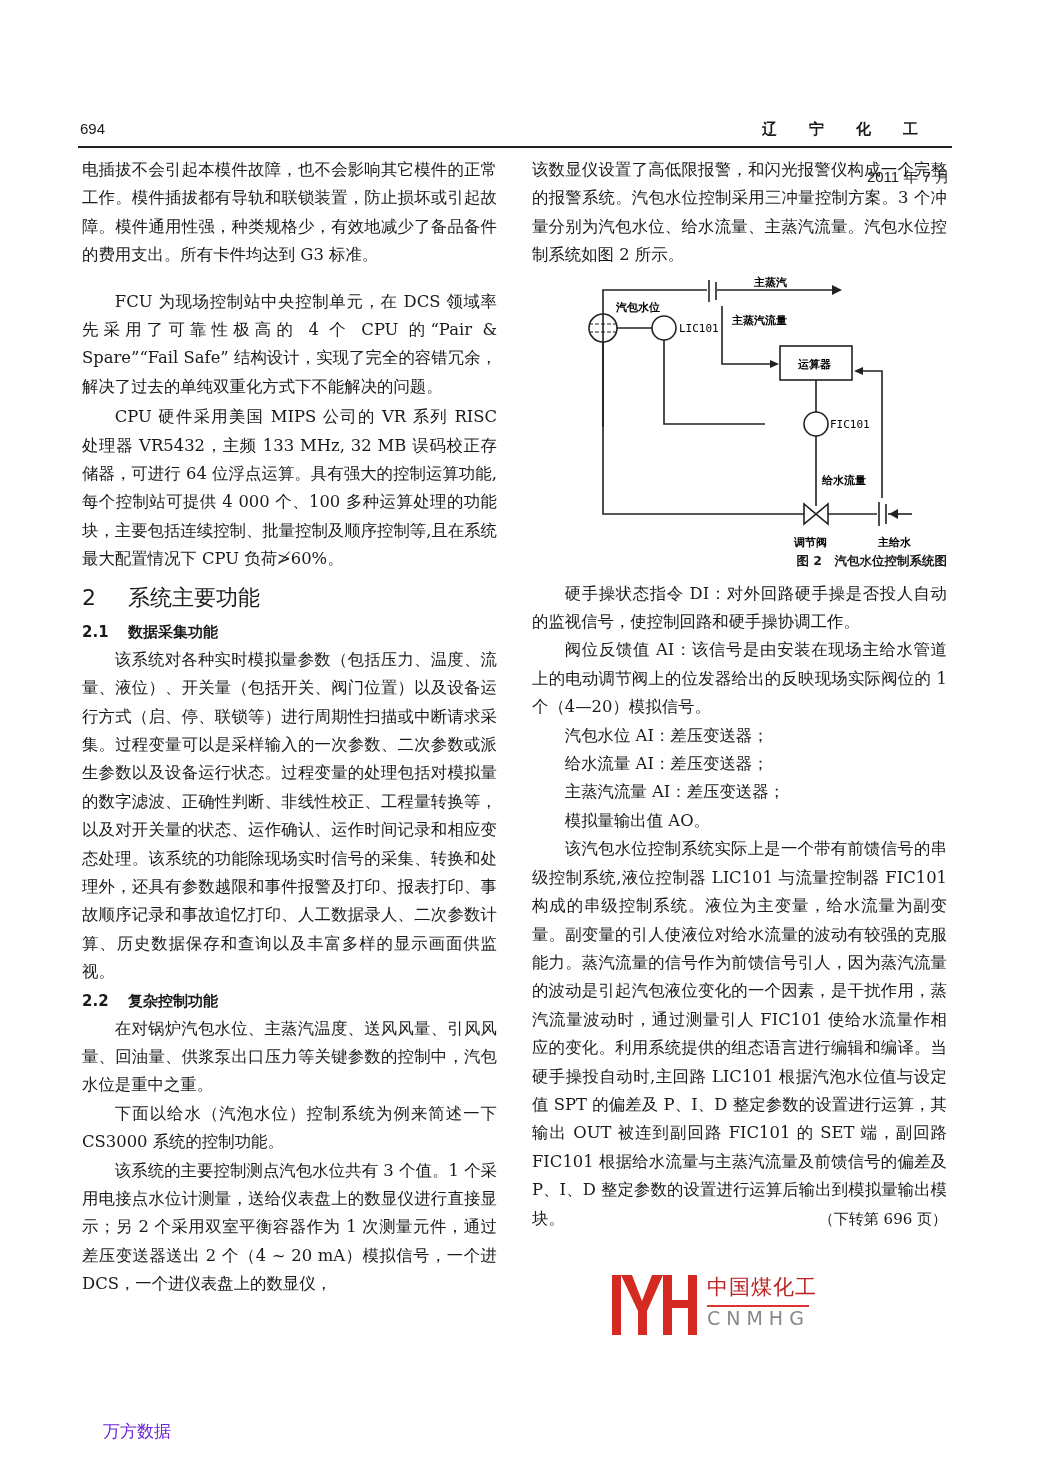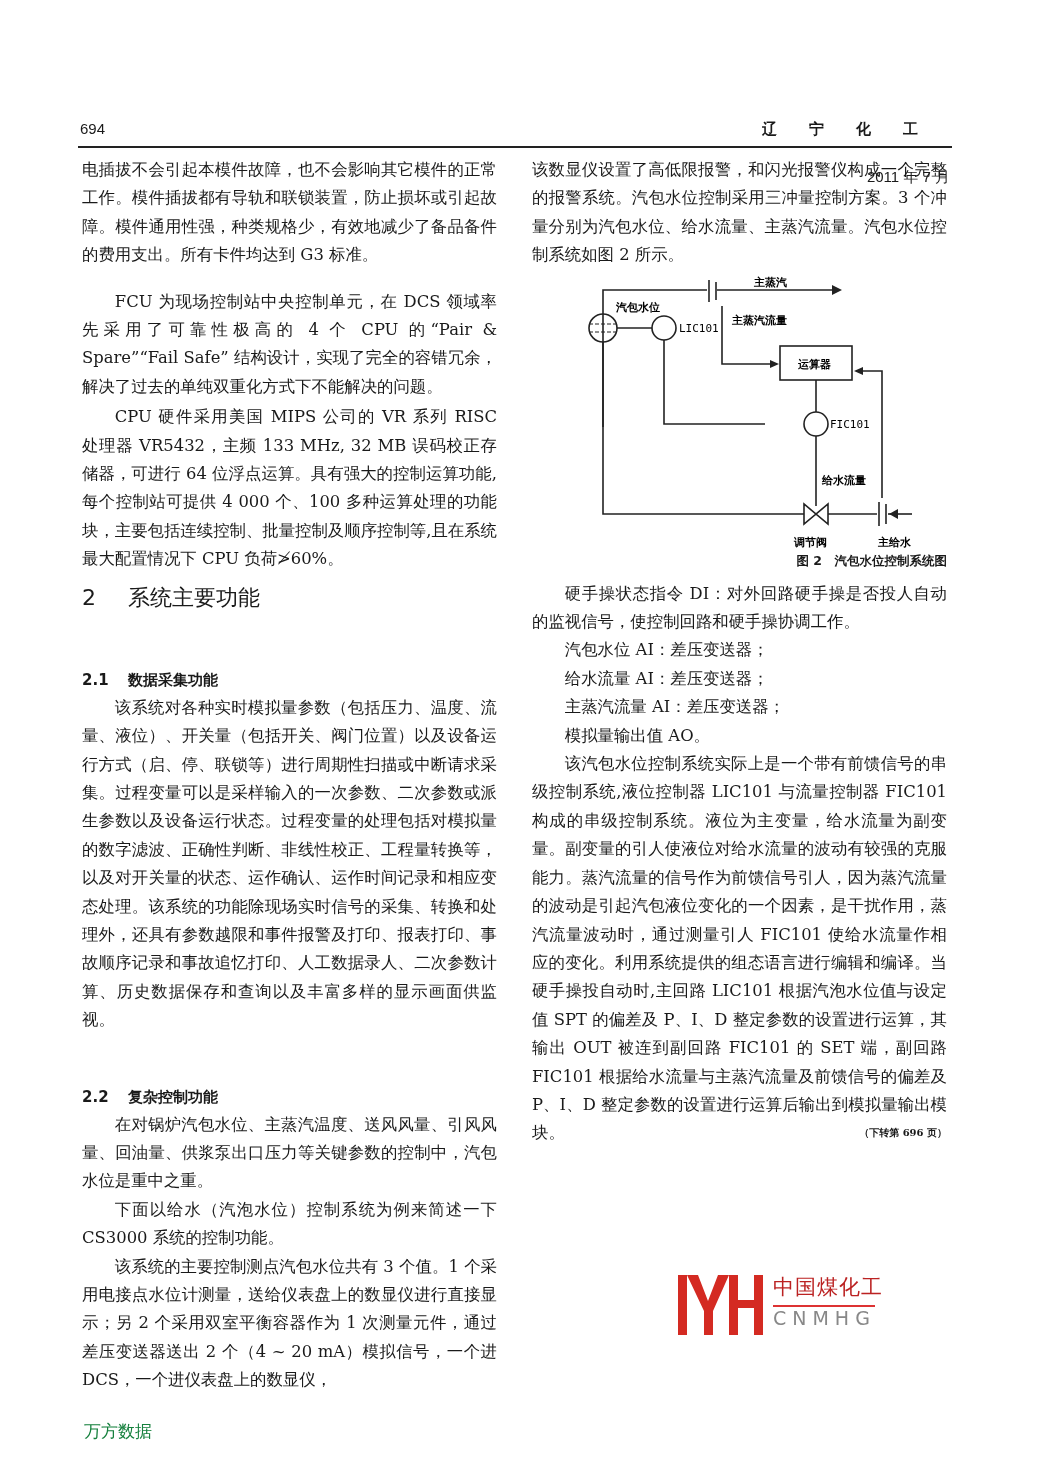--- a/index.html
+++ b/index.html
@@ -10,29 +10,29 @@
   .header .pg { position: absolute; left: 0; top: 0; font-family: "Liberation Sans", sans-serif; }
   .header .jn { position: absolute; left: 0; width: 870px; top: 0; text-align: right; letter-spacing: 32px; font-weight: bold; }
   .header .dt { position: absolute; right: 0; top: 0; font-family: "Liberation Sans", sans-serif; margin-top: 48px; }
   .rule { position: absolute; left: 78px; top: 146px; width: 874px; height: 2px; background: #222; }
   .col { position: absolute; top: 156px; width: 415px; font-size: 16.4px; line-height: 28.4px; }
   .col.left { left: 82px; }
   .col.right { left: 532px; }
   .col p { margin: 0; text-align: justify; }
   .col p.ind { text-indent: 2em; }
   .sec { font-family: "DejaVu Sans", "Liberation Sans", sans-serif; font-size: 22px; line-height: 40px; margin: 4px 0 0 0; }
-  .sub { font-family: "DejaVu Sans", "Liberation Sans", sans-serif; font-weight: bold; font-size: 15px; line-height: 28px; margin-top: 48px; }
+  .sub { font-family: "DejaVu Sans", "Liberation Sans", sans-serif; font-weight: bold; font-size: 15px; line-height: 28px; }
   .sec span.num, .sub span.num { display: inline-block; width: 46px; }
   .fig { position: relative; width: 415px; height: 300px; margin: 6px 0 4px 0; }
   .fig svg { position: absolute; left: 0; top: 0; }
   .figlbl { font-family: "DejaVu Sans", sans-serif; font-size: 11px; font-weight: bold; }
   .caption { text-align: right; font-family: "DejaVu Sans", sans-serif; font-weight: bold; font-size: 12.5px; line-height: 22px; }
-  .cont { float: right; font-size: 10px; font-weight: bold; }
-  .footer { position: absolute; left: 84px; top: 1420px; font-family: "DejaVu Sans", sans-serif; font-size: 17px; color: #15803d; }
-  .wm { position: absolute; left: 678px; top: 1275px; width: 330px; height: 60px; }
+  .cont { float: right; font-size: 15px; font-weight: normal; }
+  .footer { position: absolute; left: 103px; top: 1420px; font-family: "DejaVu Sans", sans-serif; font-size: 17px; color: #6d28d9; }
+  .wm { position: absolute; left: 612px; top: 1275px; width: 330px; height: 60px; }
   .wm .mark { position: absolute; left: 0; top: 0; width: 85px; height: 60px; }
   .wm .cn { position: absolute; left: 95px; top: -2px; font-family: "DejaVu Sans", sans-serif; font-size: 21px; color: #b22; background: rgba(255,255,255,0.85); letter-spacing: 1px; }
   .wm .line { position: absolute; left: 95px; top: 30px; width: 102px; height: 2px; background: #d33; }
   .wm .en { position: absolute; left: 95px; top: 32px; font-family: "DejaVu Sans", sans-serif; font-size: 19px; color: #888; letter-spacing: 6px; background: rgba(255,255,255,0.85); }
 </style>
 </head>
 <body>
 
 <div class="header">
   <span class="pg">694</span>
@@ -114,20 +114,21 @@
       <text class="figlbl" x="266" y="92">运算器</text>
       <text class="figlbl" x="298" y="152" style="font-weight:normal;font-family:'DejaVu Sans Mono',monospace">FIC101</text>
       <text class="figlbl" x="290" y="208">给水流量</text>
       <text class="figlbl" x="262" y="270">调节阀</text>
       <text class="figlbl" x="346" y="270">主给水</text>
     </svg>
     <div class="caption" style="position:absolute;left:0;top:274px;width:415px">图 2　汽包水位控制系统图</div>
   </div>
 
   <p class="ind">硬手操状态指令 DI：对外回路硬手操是否投人自动的监视信号，使控制回路和硬手操协调工作。</p>
+  <p class="ind">阀位反馈值 AI：该信号是由安装在现场主给水管道上的电动调节阀上的位发器给出的反映现场实际阀位的 1 个（4—20）模拟信号。</p>
   <p class="ind">汽包水位 AI：差压变送器；</p>
   <p class="ind">给水流量 AI：差压变送器；</p>
   <p class="ind">主蒸汽流量 AI：差压变送器；</p>
   <p class="ind">模拟量输出值 AO。</p>
   <p class="ind"><span>该汽包水位控制系统实际上是一个带有前馈信号的串级控制系统,液位控制器 LIC101 与流量控制器 FIC101 构成的串级控制系统。液位为主变量，给水流量为副变量。副变量的引人使液位对给水流量的波动有较强的克服能力。蒸汽流量的信号作为前馈信号引人，因为蒸汽流量的波动是引起汽包液位变化的一个因素，是干扰作用，蒸汽流量波动时，通过测量引人 FIC101 使给水流量作相应的变化。利用系统提供的组态语言进行编辑和编译。当硬手操投自动时,主回路 LIC101 根据汽泡水位值与设定值 SPT 的偏差及 P、I、D 整定参数的设置进行运算，其输出 OUT 被连到副回路 FIC101 的 SET 端，副回路 FIC101 根据给水流量与主蒸汽流量及前馈信号的偏差及 P、I、D 整定参数的设置进行运算后输出到模拟量输出模块。</span><span class="cont">（下转第 696 页）</span></p>
 </div>
 
 <div class="wm">
   <svg class="mark" width="85" height="60" viewBox="0 0 85 60">
     <g fill="#d42a22">

